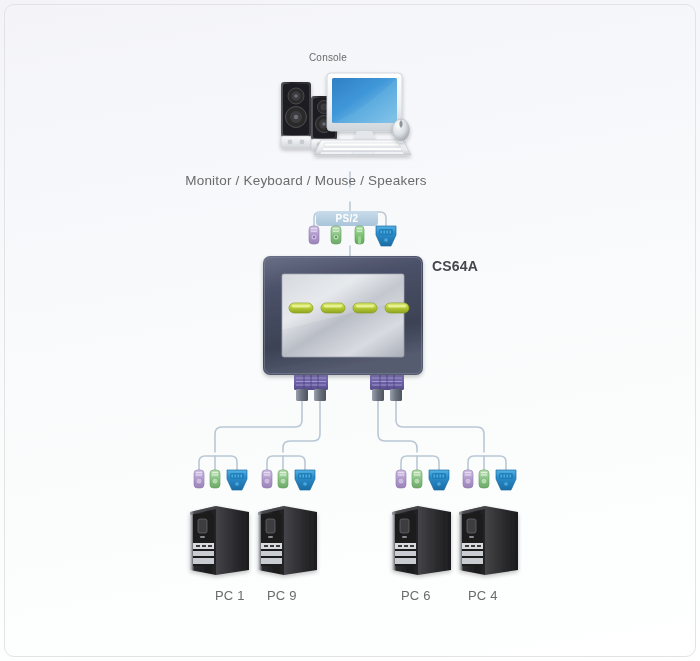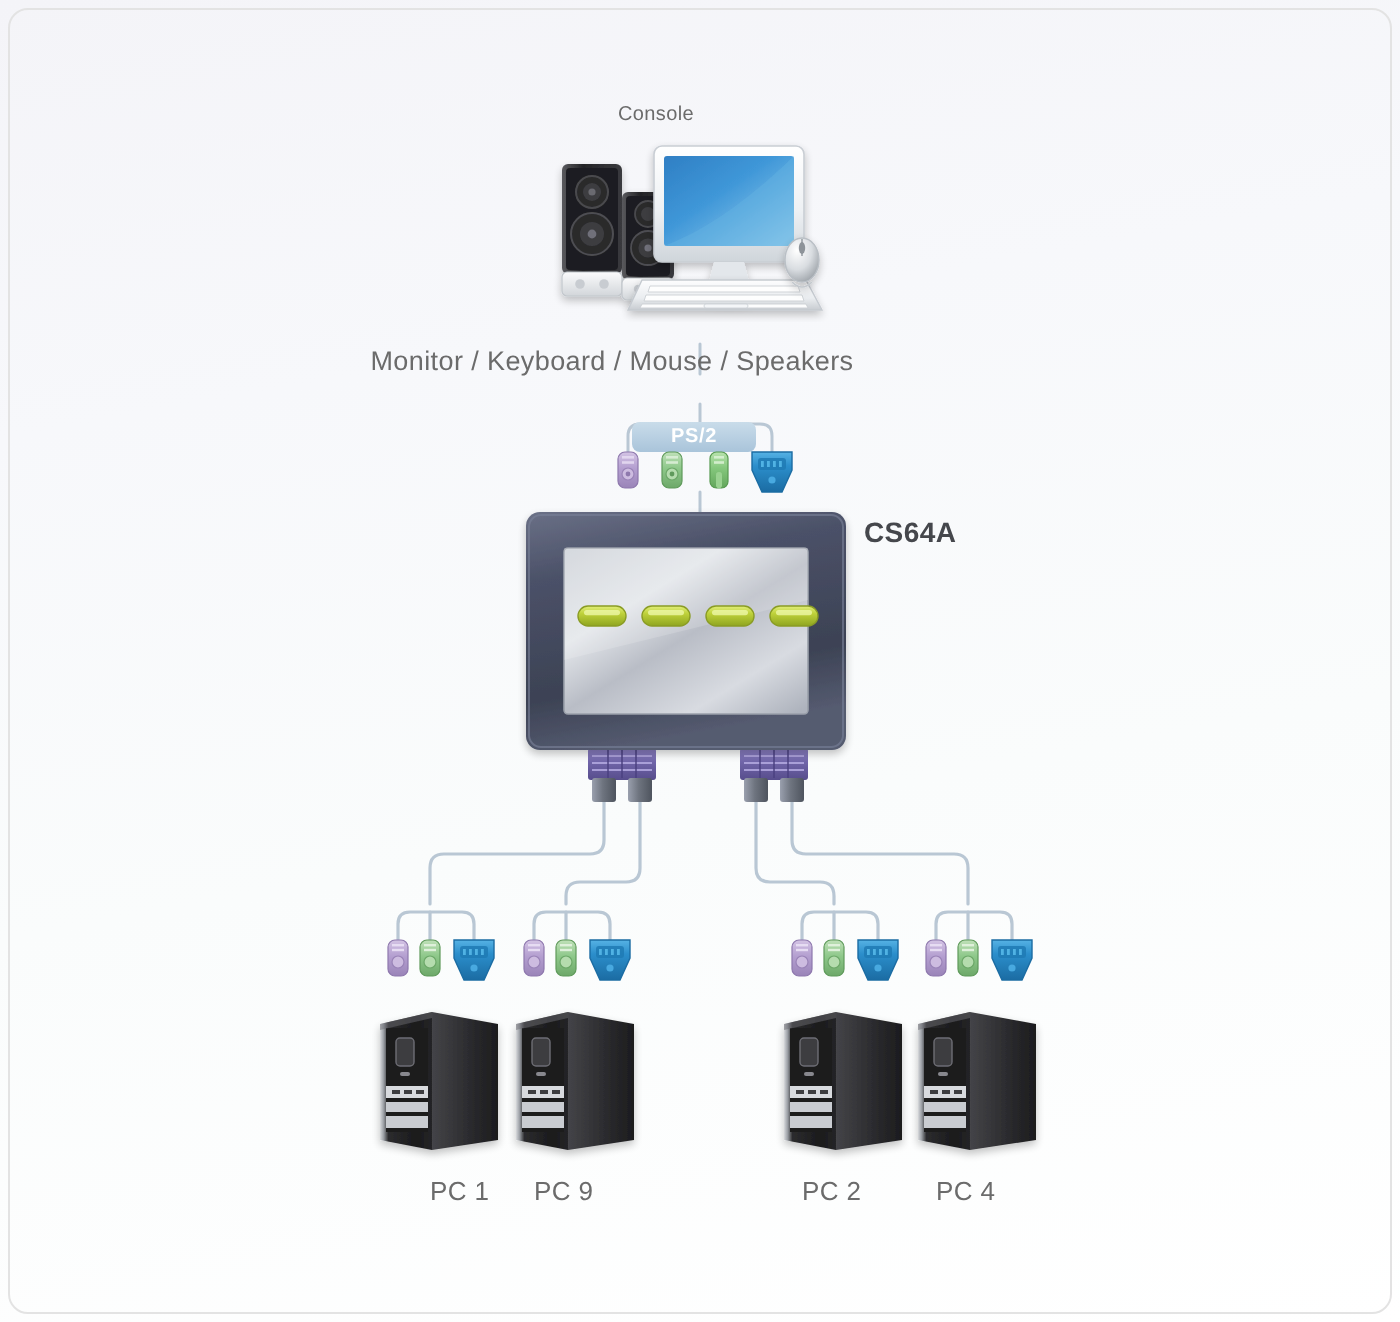--- a/index.html
+++ b/index.html
@@ -530,16 +530,16 @@
           <rect x="477" y="545" width="4" height="2"></rect>
         </g>
       <rect x="462" y="551" width="21" height="5" fill="#c9ccd1"></rect>
       <rect x="462" y="558" width="21" height="6" fill="#c9ccd1"></rect>
       <path d="M459,512 L485,506 L485,509 L459,515 Z" fill="#6a6a70" opacity="0.5"></path>
     </g>
   </svg>
 
   <div class="lbl pc-label" style="left:199px;top:588px;margin-left:16px;">PC 1</div>
   <div class="lbl pc-label" style="left:267px;top:588px;">PC 9</div>
-  <div class="lbl pc-label" style="left:401px;top:588px;">PC 2</div>
+  <div class="lbl pc-label" style="left:401px;top:588px;">PC 6</div>
   <div class="lbl pc-label" style="left:468px;top:588px;">PC 4</div>
 
 </div>
 
 </body></html>

